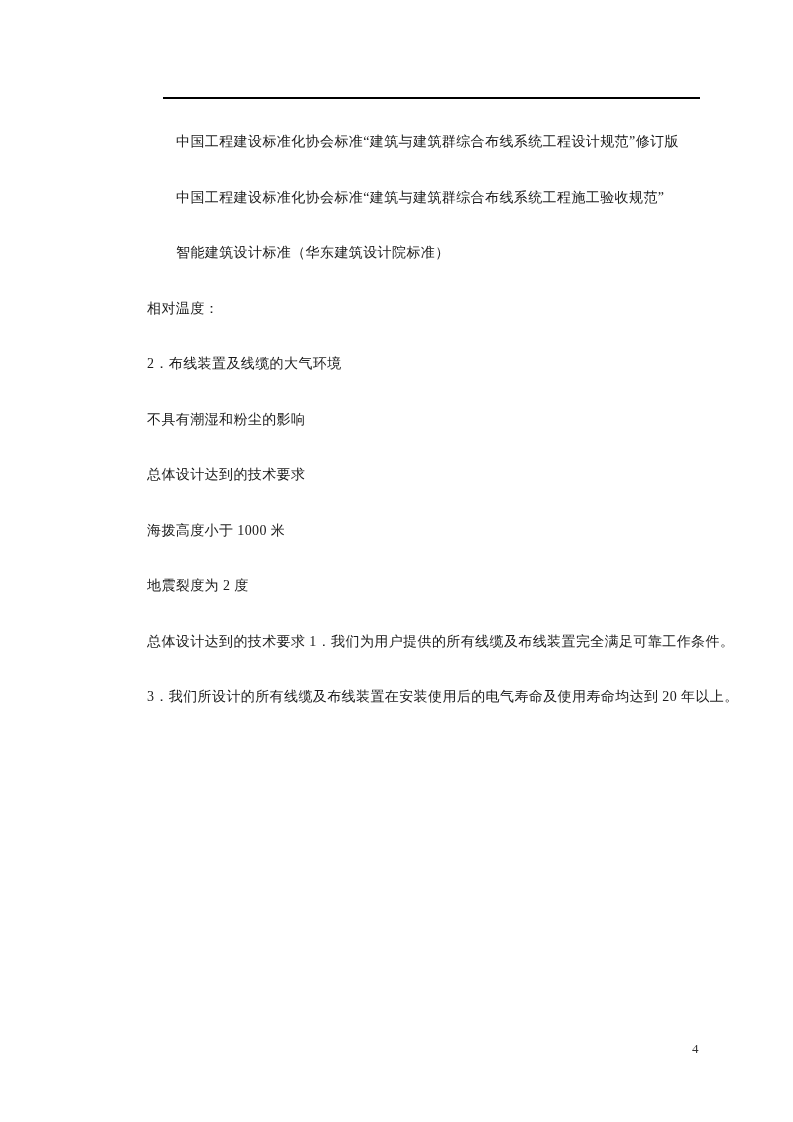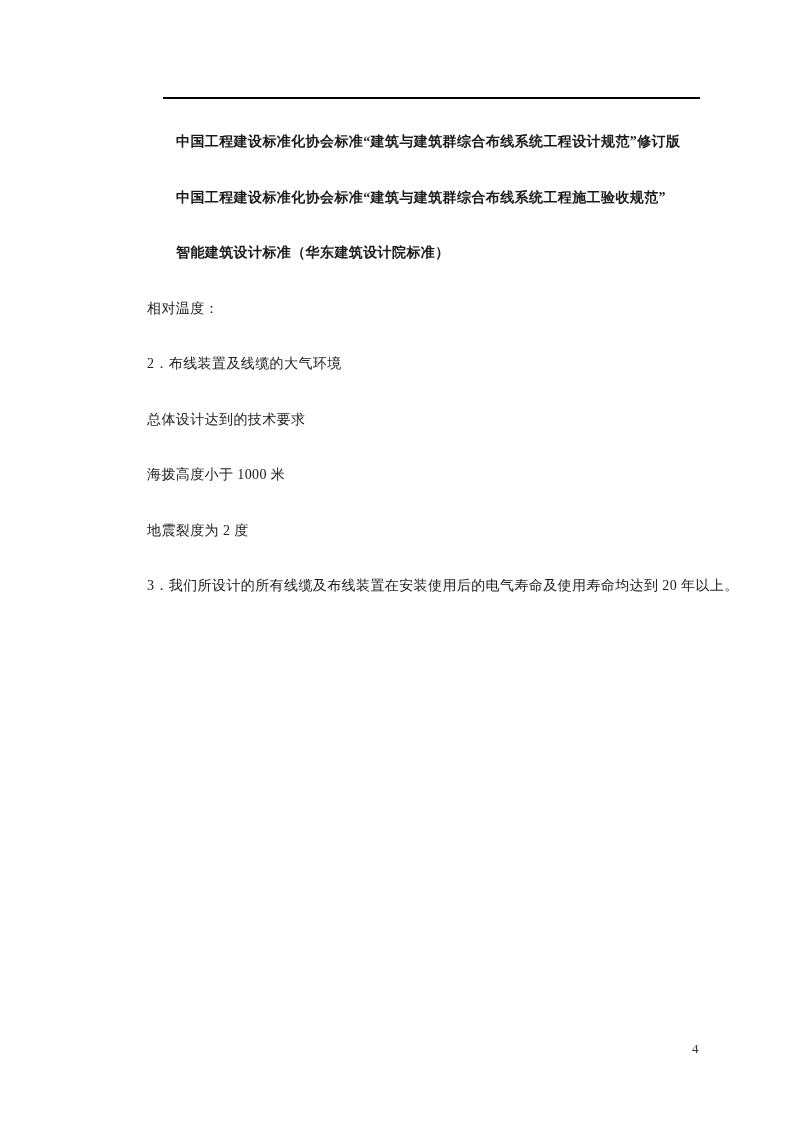--- a/index.html
+++ b/index.html
@@ -33,21 +33,20 @@
   .par {
     margin: 0 0 37px 0;
     font-size: 14px;
     line-height: 18.5px;
     letter-spacing: 0.4px;
     white-space: pre;
     color: #1a1a1a;
   }
   .par.indent {
     padding-left: 29px;
-    font-weight: bold;
   }
   .page-number {
     position: absolute;
     left: 692px;
     top: 1041px;
     font-size: 13px;
     line-height: 16px;
     color: #333333;
   }
 </style>
@@ -57,21 +56,23 @@
 <div class="page">
 
   <div class="header-rule"></div>
 
   <div class="content">
     <p class="par indent">中国工程建设标准化协会标准“建筑与建筑群综合布线系统工程设计规范”修订版</p>
     <p class="par indent">中国工程建设标准化协会标准“建筑与建筑群综合布线系统工程施工验收规范”</p>
     <p class="par indent">智能建筑设计标准（华东建筑设计院标准）</p>
     <p class="par">相对温度：</p>
     <p class="par">2．布线装置及线缆的大气环境</p>
+    <p class="par">不具有潮湿和粉尘的影响</p>
     <p class="par">总体设计达到的技术要求</p>
     <p class="par">海拨高度小于 1000 米</p>
     <p class="par">地震裂度为 2 度</p>
+    <p class="par">总体设计达到的技术要求 1．我们为用户提供的所有线缆及布线装置完全满足可靠工作条件。</p>
     <p class="par">3．我们所设计的所有线缆及布线装置在安装使用后的电气寿命及使用寿命均达到 20 年以上。</p>
   </div>
 
   <div class="page-number">4</div>
 
 </div>
 
 </body></html>

